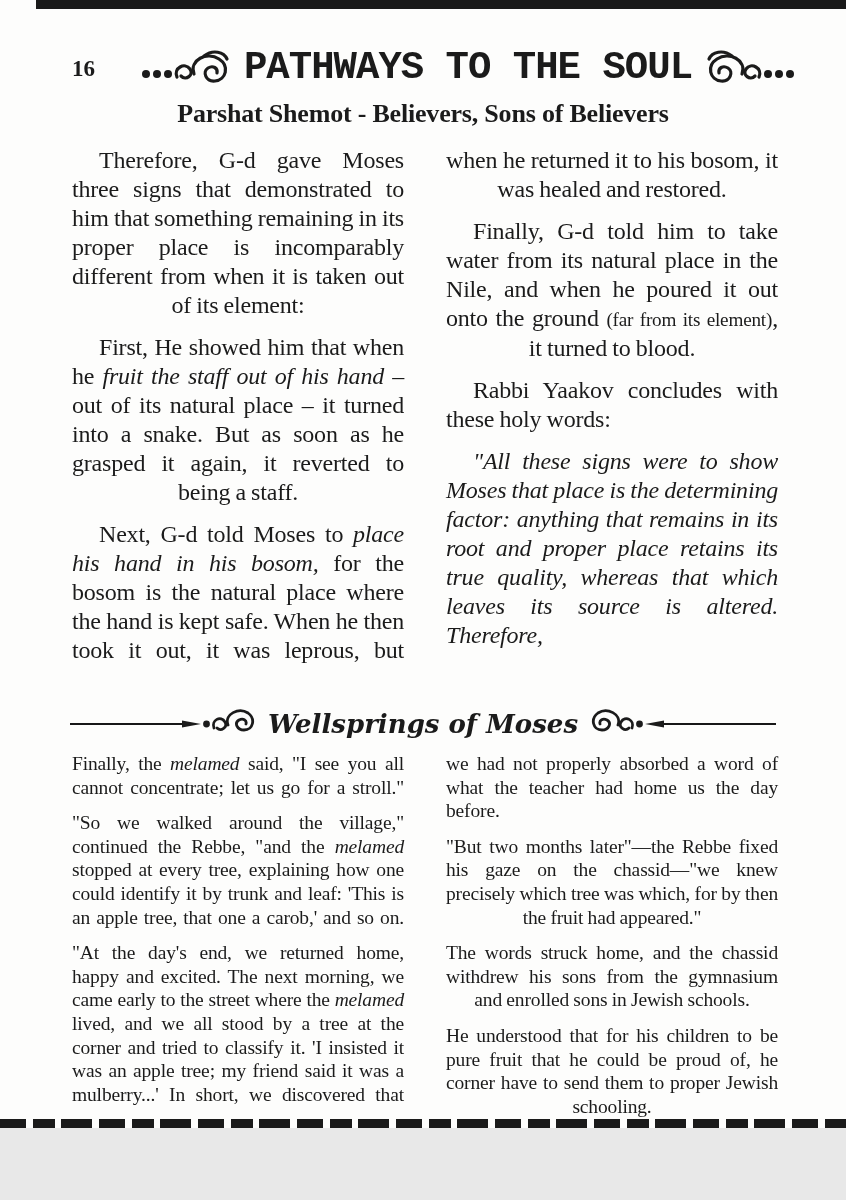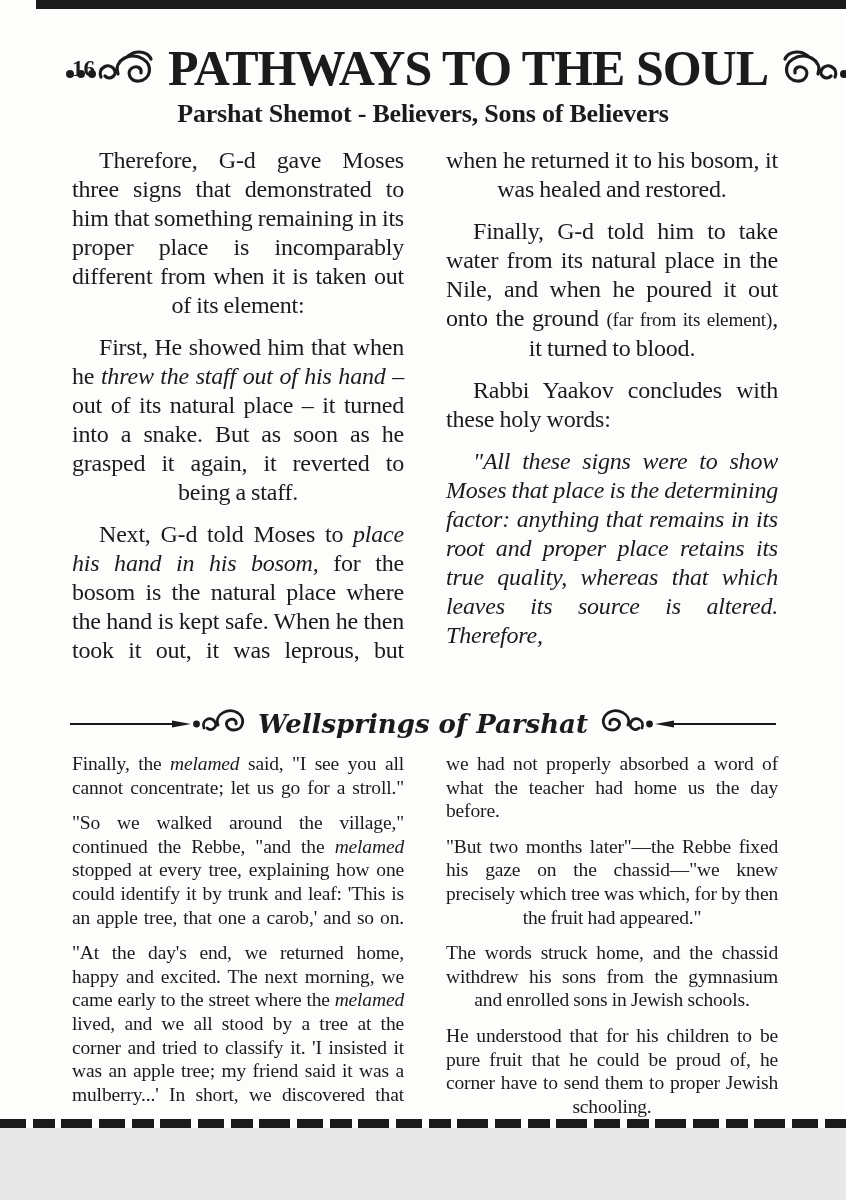--- a/index.html
+++ b/index.html
@@ -27,23 +27,23 @@
   header{position:relative;padding-top:46px;text-align:center;}
   .page-num{
     position:absolute;left:72px;top:57px;
     font-weight:bold;font-size:23px;line-height:1;
   }
   .title-row{
     display:flex;align-items:center;justify-content:center;
     gap:8px;padding-left:90px;height:44px;
   }
   h1.title{
-    margin:0;font-size:50px;font-weight:bold;line-height:1;
+    margin:0;font-size:39px;font-weight:bold;line-height:1;
     letter-spacing:-1px;white-space:nowrap;
-    font-family:Liberation Serif, serif;
+    font-family:Liberation Mono, monospace;
   }
   .flourish{flex:none;}
   .mirror{transform:scaleX(-1);}
   .subtitle{
     margin-top:9px;font-size:26px;font-weight:bold;
     letter-spacing:-0.2px;
   }
   .columns{
     display:flex;gap:42px;
     padding:0 68px 0 72px;
@@ -118,21 +118,21 @@
           <path d="M64,9 c9,-7 20,-4 23,3"></path>
         </g>
       </svg>
     </div>
     <div class="subtitle">Parshat Shemot - Believers, Sons of Believers</div>
   </header>
 
   <main class="columns upper">
     <div class="col" id="upper-left">
         <p class="para last-center indent">Therefore, G-d gave Moses three signs that demonstrated to him that something remaining in its proper place is incomparably different from when it is taken out of its element:</p>
-        <p class="para last-center indent">First, He showed him that when he <i>threw the staff out of his hand</i> – out of its natural place – it turned into a snake. But as soon as he grasped it again, it reverted to being a staff.</p>
+        <p class="para last-center indent">First, He showed him that when he <i>fruit the staff out of his hand</i> – out of its natural place – it turned into a snake. But as soon as he grasped it again, it reverted to being a staff.</p>
         <p class="para last-justify indent">Next, G-d told Moses to <i>place his hand in his bosom,</i> for the bosom is the natural place where the hand is kept safe. When he then took it out, it was leprous, but</p>
       </div>
     <div class="col" id="upper-right">
         <p class="para last-center">when he returned it to his bosom, it was healed and restored.</p>
         <p class="para last-center indent">Finally, G-d told him to take water from its natural place in the Nile, and when he poured it out onto the ground <span class="small">(far from its element)</span>, it turned to blood.</p>
         <p class="para last-left indent">Rabbi Yaakov concludes with these holy words:</p>
         <p class="para last-justify indent"><i>"All these signs were to show Moses that place is the determining factor: anything that remains in its root and proper place retains its true quality, whereas that which leaves its source is altered. Therefore,</i></p>
       </div>
   </main>
 
@@ -141,21 +141,21 @@
     <svg class="div-orn" width="82" height="34" viewBox="0 0 82 34">
       <g fill="#1b1b1b">
         <polygon points="0,13.5 19,17 0,20.5"></polygon>
         <circle cx="24.5" cy="17" r="3.4"></circle>
       </g>
       <g fill="none" stroke="#1b1b1b" stroke-width="2.8" stroke-linecap="round">
         <path d="M32,21 c-3,-8 7,-13 11,-6 c3,5 -4,10 -8,6"></path>
         <path d="M46,18 c-4,-11 11,-18 20,-12 c8,6 5,17 -4,17 c-7,0 -10,-7 -5,-10 c4,-2 8,0 7,4"></path>
       </g>
     </svg>
-    <span class="divider-title">Wellsprings of Parshat</span>
+    <span class="divider-title">Wellsprings of Moses</span>
     <svg class="div-orn mirror" width="82" height="34" viewBox="0 0 82 34">
       <g fill="#1b1b1b">
         <polygon points="0,13.5 19,17 0,20.5"></polygon>
         <circle cx="24.5" cy="17" r="3.4"></circle>
       </g>
       <g fill="none" stroke="#1b1b1b" stroke-width="2.8" stroke-linecap="round">
         <path d="M32,21 c-3,-8 7,-13 11,-6 c3,5 -4,10 -8,6"></path>
         <path d="M46,18 c-4,-11 11,-18 20,-12 c8,6 5,17 -4,17 c-7,0 -10,-7 -5,-10 c4,-2 8,0 7,4"></path>
       </g>
     </svg>

